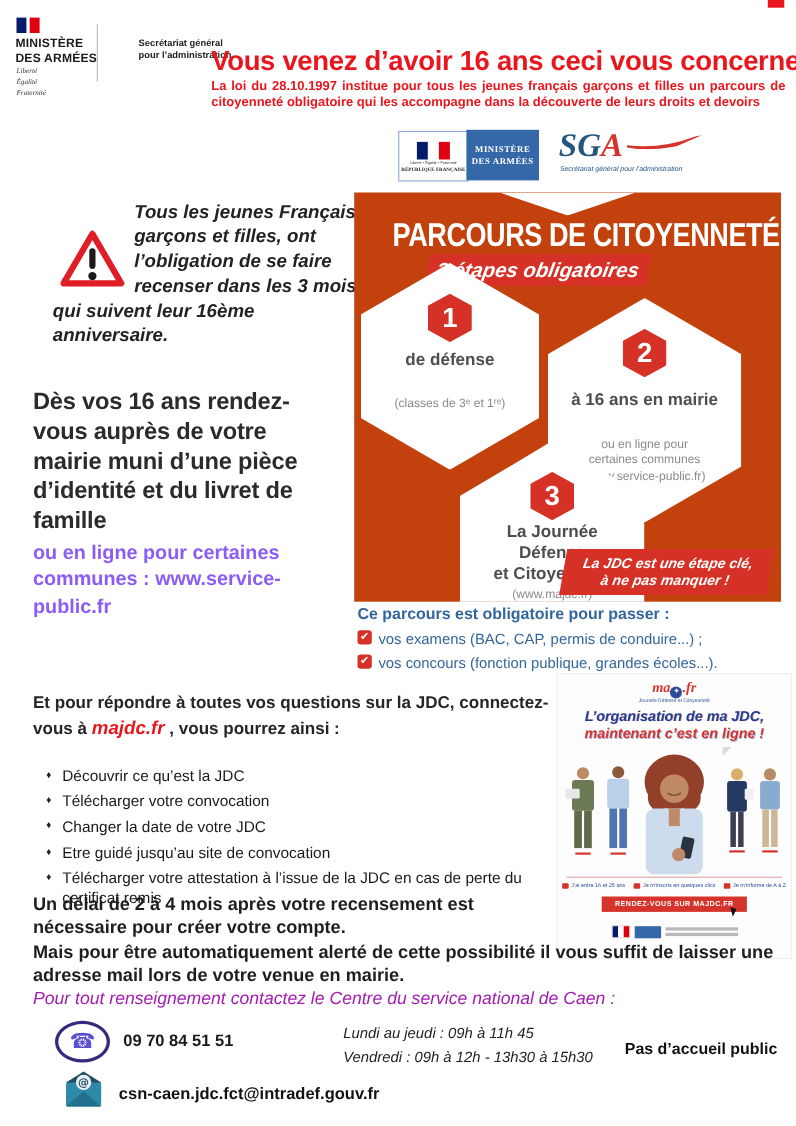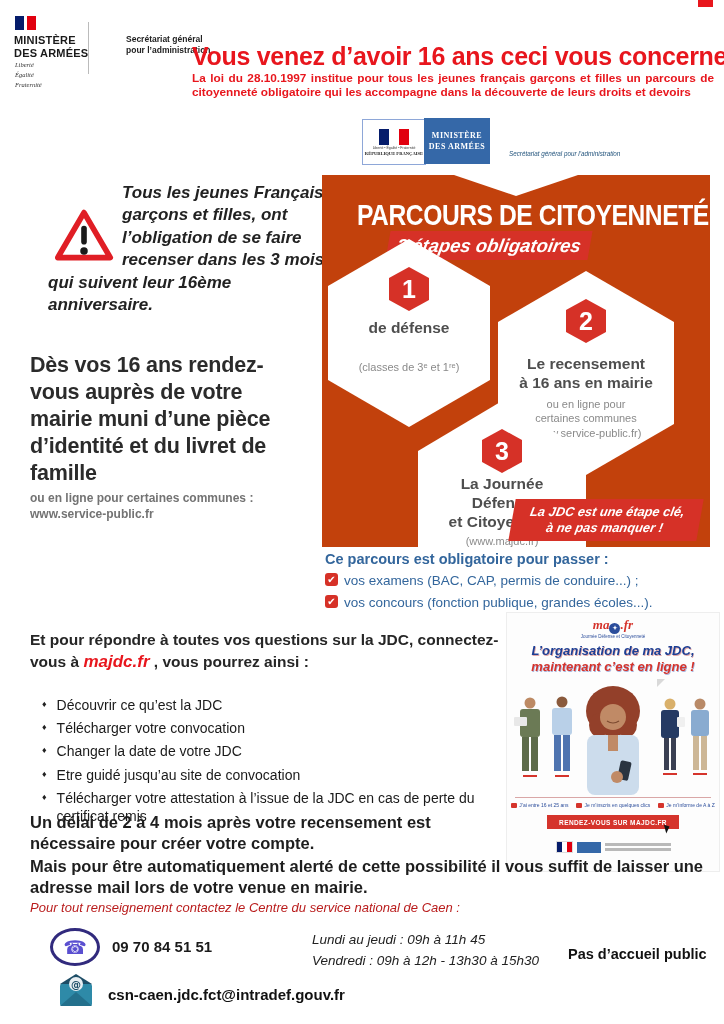--- a/index.html
+++ b/index.html
@@ -30,21 +30,21 @@
   .sga-logo{font-family:"Liberation Serif",serif;font-style:italic;font-weight:bold;}
   .sga-sg{font-size:30px;color:#24557d;}
   .sga-a{font-size:30px;color:#d5342c;}
   .sga-caption{font-size:6.3px;font-style:italic;color:#24557d;font-family:"Liberation Sans",sans-serif;}
 
   
   .warn-par{width:282px;font-size:17px;font-weight:bold;font-style:italic;line-height:1.32;color:#222;}
   .warn-tri{float:left;width:60px;height:56px;margin:26px 8px 4px 6px;}
   .underline-par{width:290px;font-size:14.5px;font-weight:bold;font-style:italic;text-decoration:underline;line-height:1.4;color:#222;}
   .big-par{width:274px;font-size:21.5px;font-weight:bold;line-height:1.26;color:#2b2b2b;letter-spacing:-.2px;}
-  .online-par{width:260px;font-size:12px;font-weight:bold;line-height:1.35;color:#737373;}
+  .online-par{width:260px;font-size:18px;font-weight:bold;line-height:1.35;color:#8b5cf6;}
 
   
   .panel{left:322px;top:175px;width:388px;height:372px;background:#c2410c;overflow:hidden;}
   .notch{left:50%;transform:translateX(-50%);top:0;width:124px;height:21px;background:#fff;
          clip-path:polygon(0 0,100% 0,50% 100%);}
   .panel-title{left:0;top:23px;width:388px;text-align:center;color:#fff;font-size:30px;font-weight:bold;
                transform:scaleX(.82);transform-origin:center;white-space:nowrap;letter-spacing:-.5px;}
   .ribbon{background:#d63127;color:#fff;display:flex;align-items:center;justify-content:center;
           transform:skewX(-10deg);font-weight:bold;font-style:italic;}
   .ribbon-steps{left:66px;top:56px;width:202px;height:29px;font-size:18.5px;}
@@ -93,21 +93,21 @@
   .poster-footer{left:0;top:228px;width:100%;display:flex;align-items:center;justify-content:center;gap:4px;}
   .mini-flag{display:flex;border:1px solid #ddd;}
   .mini-flag span{width:5px;height:10px;display:block;}
   .pf-blue{width:24px;height:11px;background:#3568a8;}
   .pf-bars{display:flex;flex-direction:column;gap:2px;}
   .pf-bars span{display:block;width:66px;height:3px;background:#b9b9b9;}
 
   
   .delay-1{width:444px;font-size:16.5px;font-weight:bold;line-height:1.3;color:#1e1e1e;}
   .delay-2{width:694px;font-size:16.5px;font-weight:bold;line-height:1.3;color:#1e1e1e;}
-  .contact-intro{font-size:13px;font-style:italic;color:#b91c1c;}
+  .contact-intro{font-size:16px;font-style:italic;color:#a21caf;}
   .phone-oval{width:44px;height:32px;border:3px solid #312a7d;border-radius:50%;display:flex;align-items:center;justify-content:center;}
   .phone-glyph{font-size:19px;color:#5a4fd0;line-height:1;}
   .phone-num{font-size:15px;font-weight:bold;color:#1a1a1a;}
   .hours{font-size:13.5px;font-style:italic;color:#222;line-height:1.55;}
   .no-public{font-size:14.5px;font-weight:bold;color:#111;}
   .email-text{font-size:15px;font-weight:bold;color:#111;}
 </style>
 </head>
 <body>
 
@@ -143,20 +143,26 @@
         <span style="background:#fff;"></span>
         <span style="background:#e1000f;"></span>
     </div>
     <div class="rf-motto">Liberté • Égalité • Fraternité</div>
     <div class="rf-name">RÉPUBLIQUE FRANÇAISE</div>
   </div>
   <div class="abs min-box" style="left:424px;top:118px;">
     <div>MINISTÈRE</div>
     <div>DES ARMÉES</div>
   </div>
+  <div class="abs sga-logo" style="left:508px;top:116px;">
+    <span class="sga-sg">SG</span><span class="sga-a">A</span>
+    <svg width="70" height="14" viewBox="0 0 70 14" style="vertical-align:6px;">
+      <path d="M0 10 Q 30 14 62 2 L 68 1 L 45 11 Q 20 16 0 12 Z" fill="#d5342c"></path>
+    </svg>
+  </div>
   <div class="abs sga-caption" style="left:509px;top:150px;">Secrétariat général pour l’administration</div>
 
   <div class="abs warn-par" style="left:48px;top:182px;">
     <svg class="warn-tri" viewBox="0 0 64 58">
       <path d="M32 4 L60 52 L4 52 Z" fill="#fff" stroke="#e01e25" stroke-width="6" stroke-linejoin="round"></path>
       <rect x="29" y="18" width="6" height="20" rx="3" fill="#1a1a1a"></rect>
       <circle cx="32" cy="45" r="4" fill="#1a1a1a"></circle>
     </svg>
     <span>Tous les jeunes Français, garçons et filles, ont l’obligation de se faire recenser dans les 3 mois qui suivent leur 16ème anniversaire.</span>
   </div>
@@ -174,21 +180,20 @@
         <div>de défense</div>
       </div>
       <div class="abs hex-sub" style="top:121px;">
         <div>(classes de 3ᵉ et 1ʳᵉ)</div>
       </div>
     </div>
 
     <div class="abs hex hex2">
       <div class="abs badge">2</div>
       <div class="abs hex-title" style="top:84px;">
-        <div>Le recensement</div>
         <div>à 16 ans en mairie</div>
       </div>
       <div class="abs hex-sub" style="top:126px;">
         <div>ou en ligne pour</div>
         <div>certaines communes</div>
         <div>(www.service-public.fr)</div>
       </div>
     </div>
 
     <div class="abs hex hex3">

